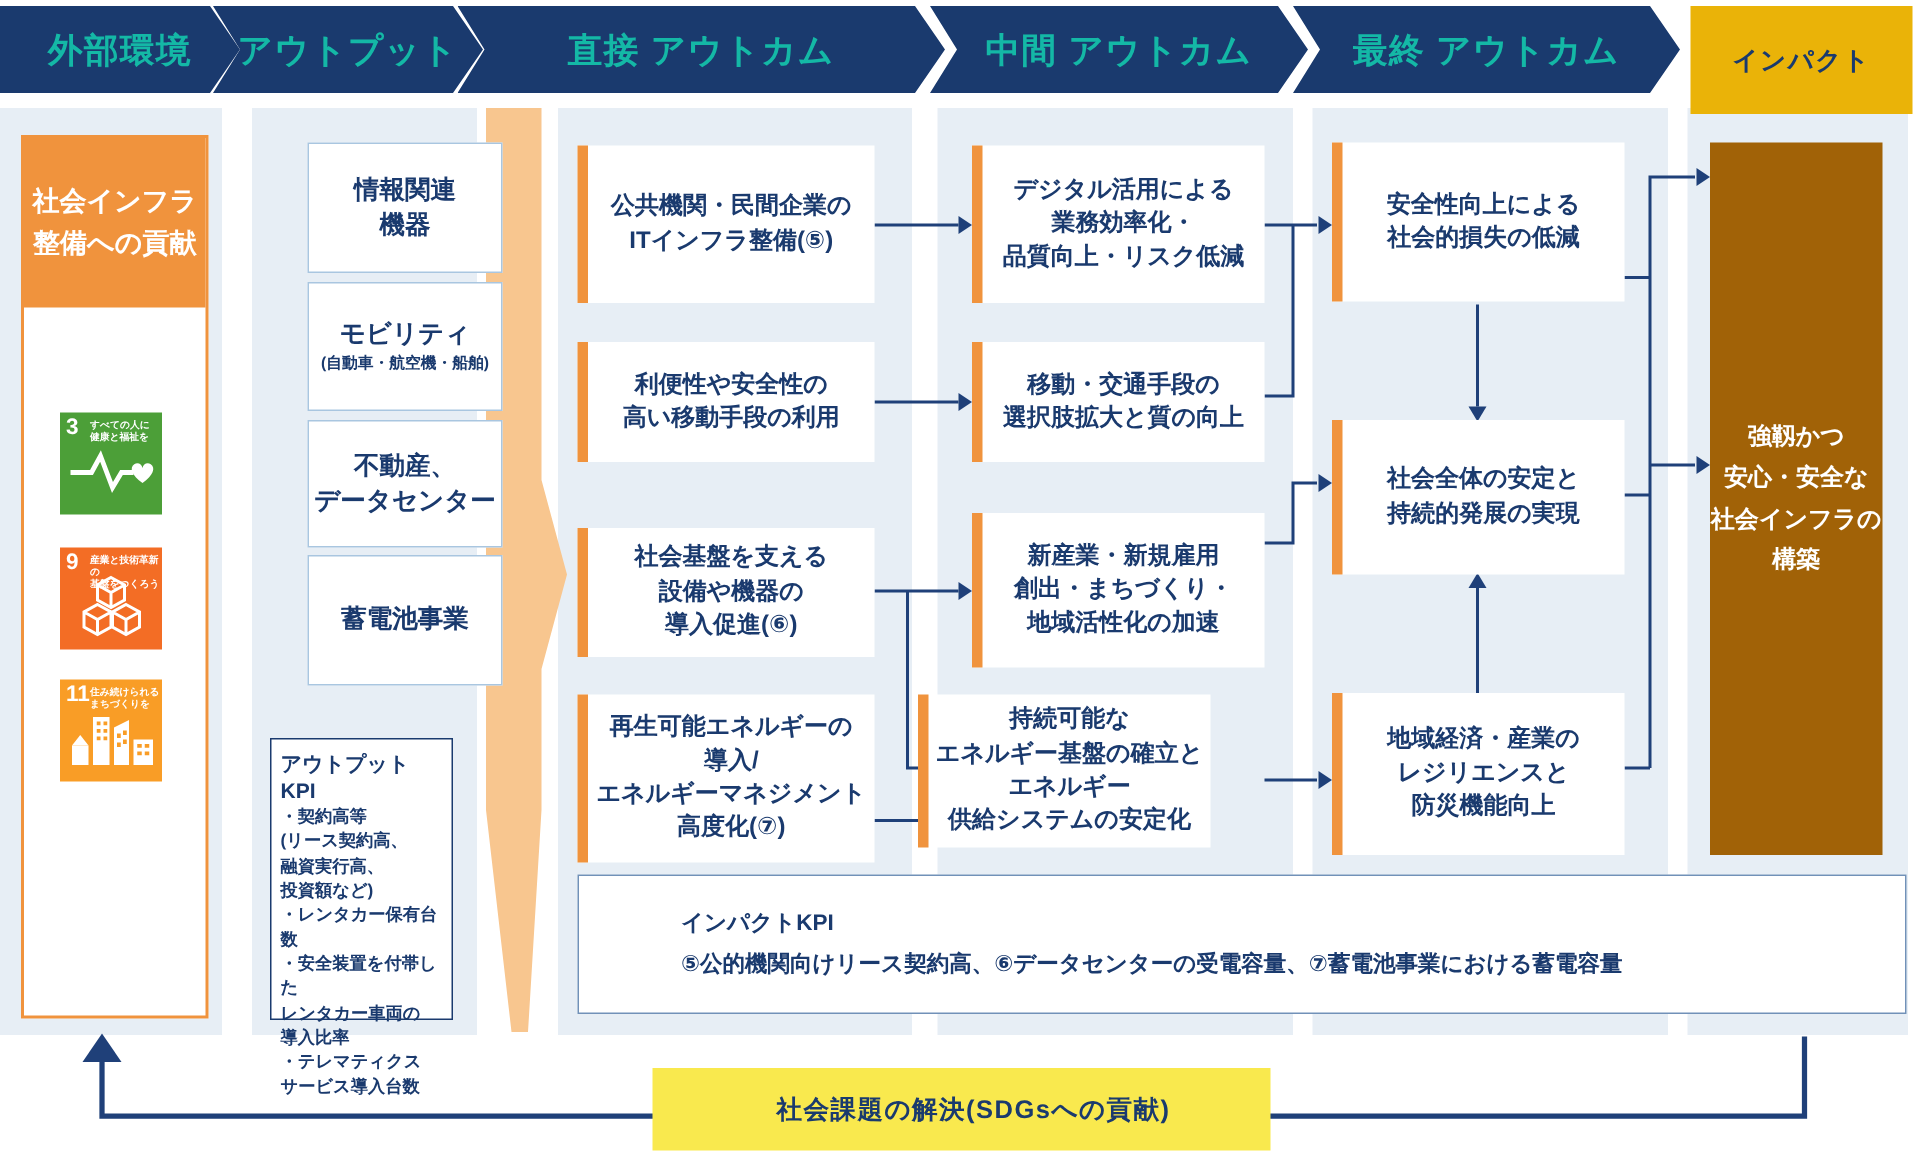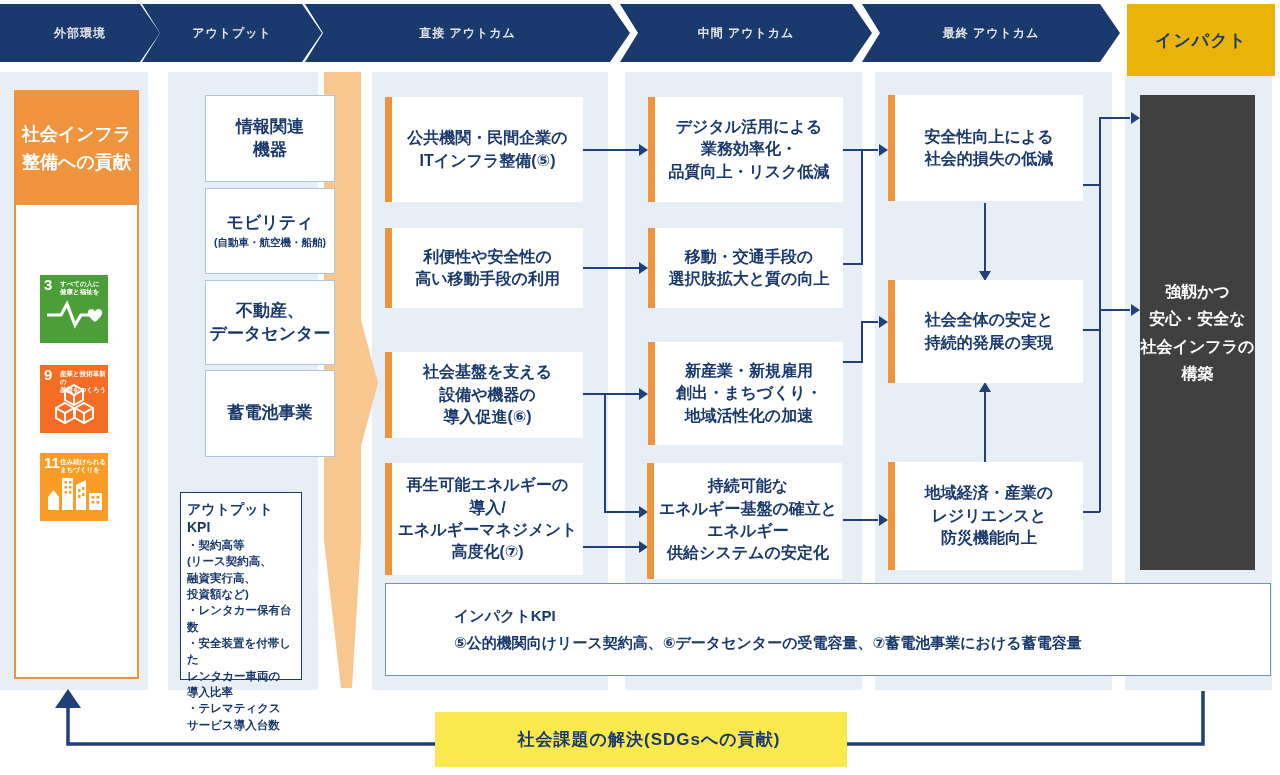--- a/index.html
+++ b/index.html
@@ -3,23 +3,23 @@
 <meta charset="utf-8">
 <style>
   html,body{margin:0;padding:0;background:#ffffff;}
   #stage{
     position:relative;width:1280px;height:775px;overflow:hidden;background:#fff;
     font-family:"Liberation Sans","DejaVu Sans",sans-serif;color:#1a3a6e;
   }
   .ml{white-space:pre-line;}
   
   .stage-arrow{
-    position:absolute;top:4px;height:58px;background:#1a3a6e;color:#e5e5e5;
+    position:absolute;top:4px;height:58px;background:#1a3a6e;color:#14b8a6;
     display:flex;align-items:center;justify-content:center;
-    font-weight:bold;font-size:12px;letter-spacing:1px;
+    font-weight:bold;font-size:23px;letter-spacing:1px;
     clip-path:polygon(0 0,calc(100% - 20px) 0,100% 50%,calc(100% - 20px) 100%,0 100%,18px 50%);
   }
   .stage-arrow.first{clip-path:polygon(0 0,calc(100% - 20px) 0,100% 50%,calc(100% - 20px) 100%,0 100%);}
   .impact-header{
     position:absolute;top:4px;height:72px;background:#eab308;color:#1a3a6e;
     display:flex;align-items:center;justify-content:center;font-weight:bold;font-size:17px;letter-spacing:1px;
   }
   .panel{position:absolute;top:72px;height:618px;background:#e7eef5;}
   
   .contribution{position:absolute;background:#fff;border:2px solid #f0933d;}
@@ -44,21 +44,21 @@
   }
   .kpi-box .kpi-title{font-weight:bold;font-size:14px;margin-bottom:2px;}
   .kpi-box .kpi-items{font-weight:bold;font-size:11.5px;line-height:1.42;}
   
   .oc-box{
     position:absolute;background:#fff;border-left:7px solid #f0933d;
     display:flex;align-items:center;justify-content:center;text-align:center;
     font-weight:bold;font-size:16px;line-height:1.4;color:#1a3a6e;
   }
   .impact-box{
-    position:absolute;background:#404040;color:#fff;
+    position:absolute;background:#a16207;color:#fff;
     display:flex;align-items:center;justify-content:center;text-align:center;
     font-weight:bold;font-size:16px;line-height:1.7;
   }
   .impact-kpi{
     position:absolute;background:#fff;border:1px solid #7191b8;color:#1a3a6e;
     display:flex;flex-direction:column;justify-content:center;box-sizing:border-box;
     padding-left:68px;font-weight:bold;font-size:15px;line-height:1.75;
   }
   .banner{
     position:absolute;background:#f9e94e;color:#1a3a6e;
@@ -242,21 +242,21 @@
 高度化(⑦)</div>
 
   <div class="oc-box ml" style="left:648px;top:97px;width:188px;height:105px;">デジタル活用による
 業務効率化・
 品質向上・リスク低減</div>
   <div class="oc-box ml" style="left:648px;top:228px;width:188px;height:80px;">移動・交通手段の
 選択肢拡大と質の向上</div>
   <div class="oc-box ml" style="left:648px;top:342px;width:188px;height:103px;">新産業・新規雇用
 創出・まちづくり・
 地域活性化の加速</div>
-  <div class="oc-box ml" style="left:647px;top:463px;width:188px;height:116px;font-family:Liberation Mono, monospace;">持続可能な
+  <div class="oc-box ml" style="left:612px;top:463px;width:188px;height:102px;">持続可能な
 エネルギー基盤の確立と
 エネルギー
 供給システムの安定化</div>
 
   <div class="oc-box ml" style="left:888px;top:95px;width:188px;height:106px;">安全性向上による
 社会的損失の低減</div>
   <div class="oc-box ml" style="left:888px;top:280px;width:188px;height:103px;">社会全体の安定と
 持続的発展の実現</div>
   <div class="oc-box ml" style="left:888px;top:462px;width:188px;height:108px;font-family:Liberation Serif, serif;">地域経済・産業の
 レジリエンスと

